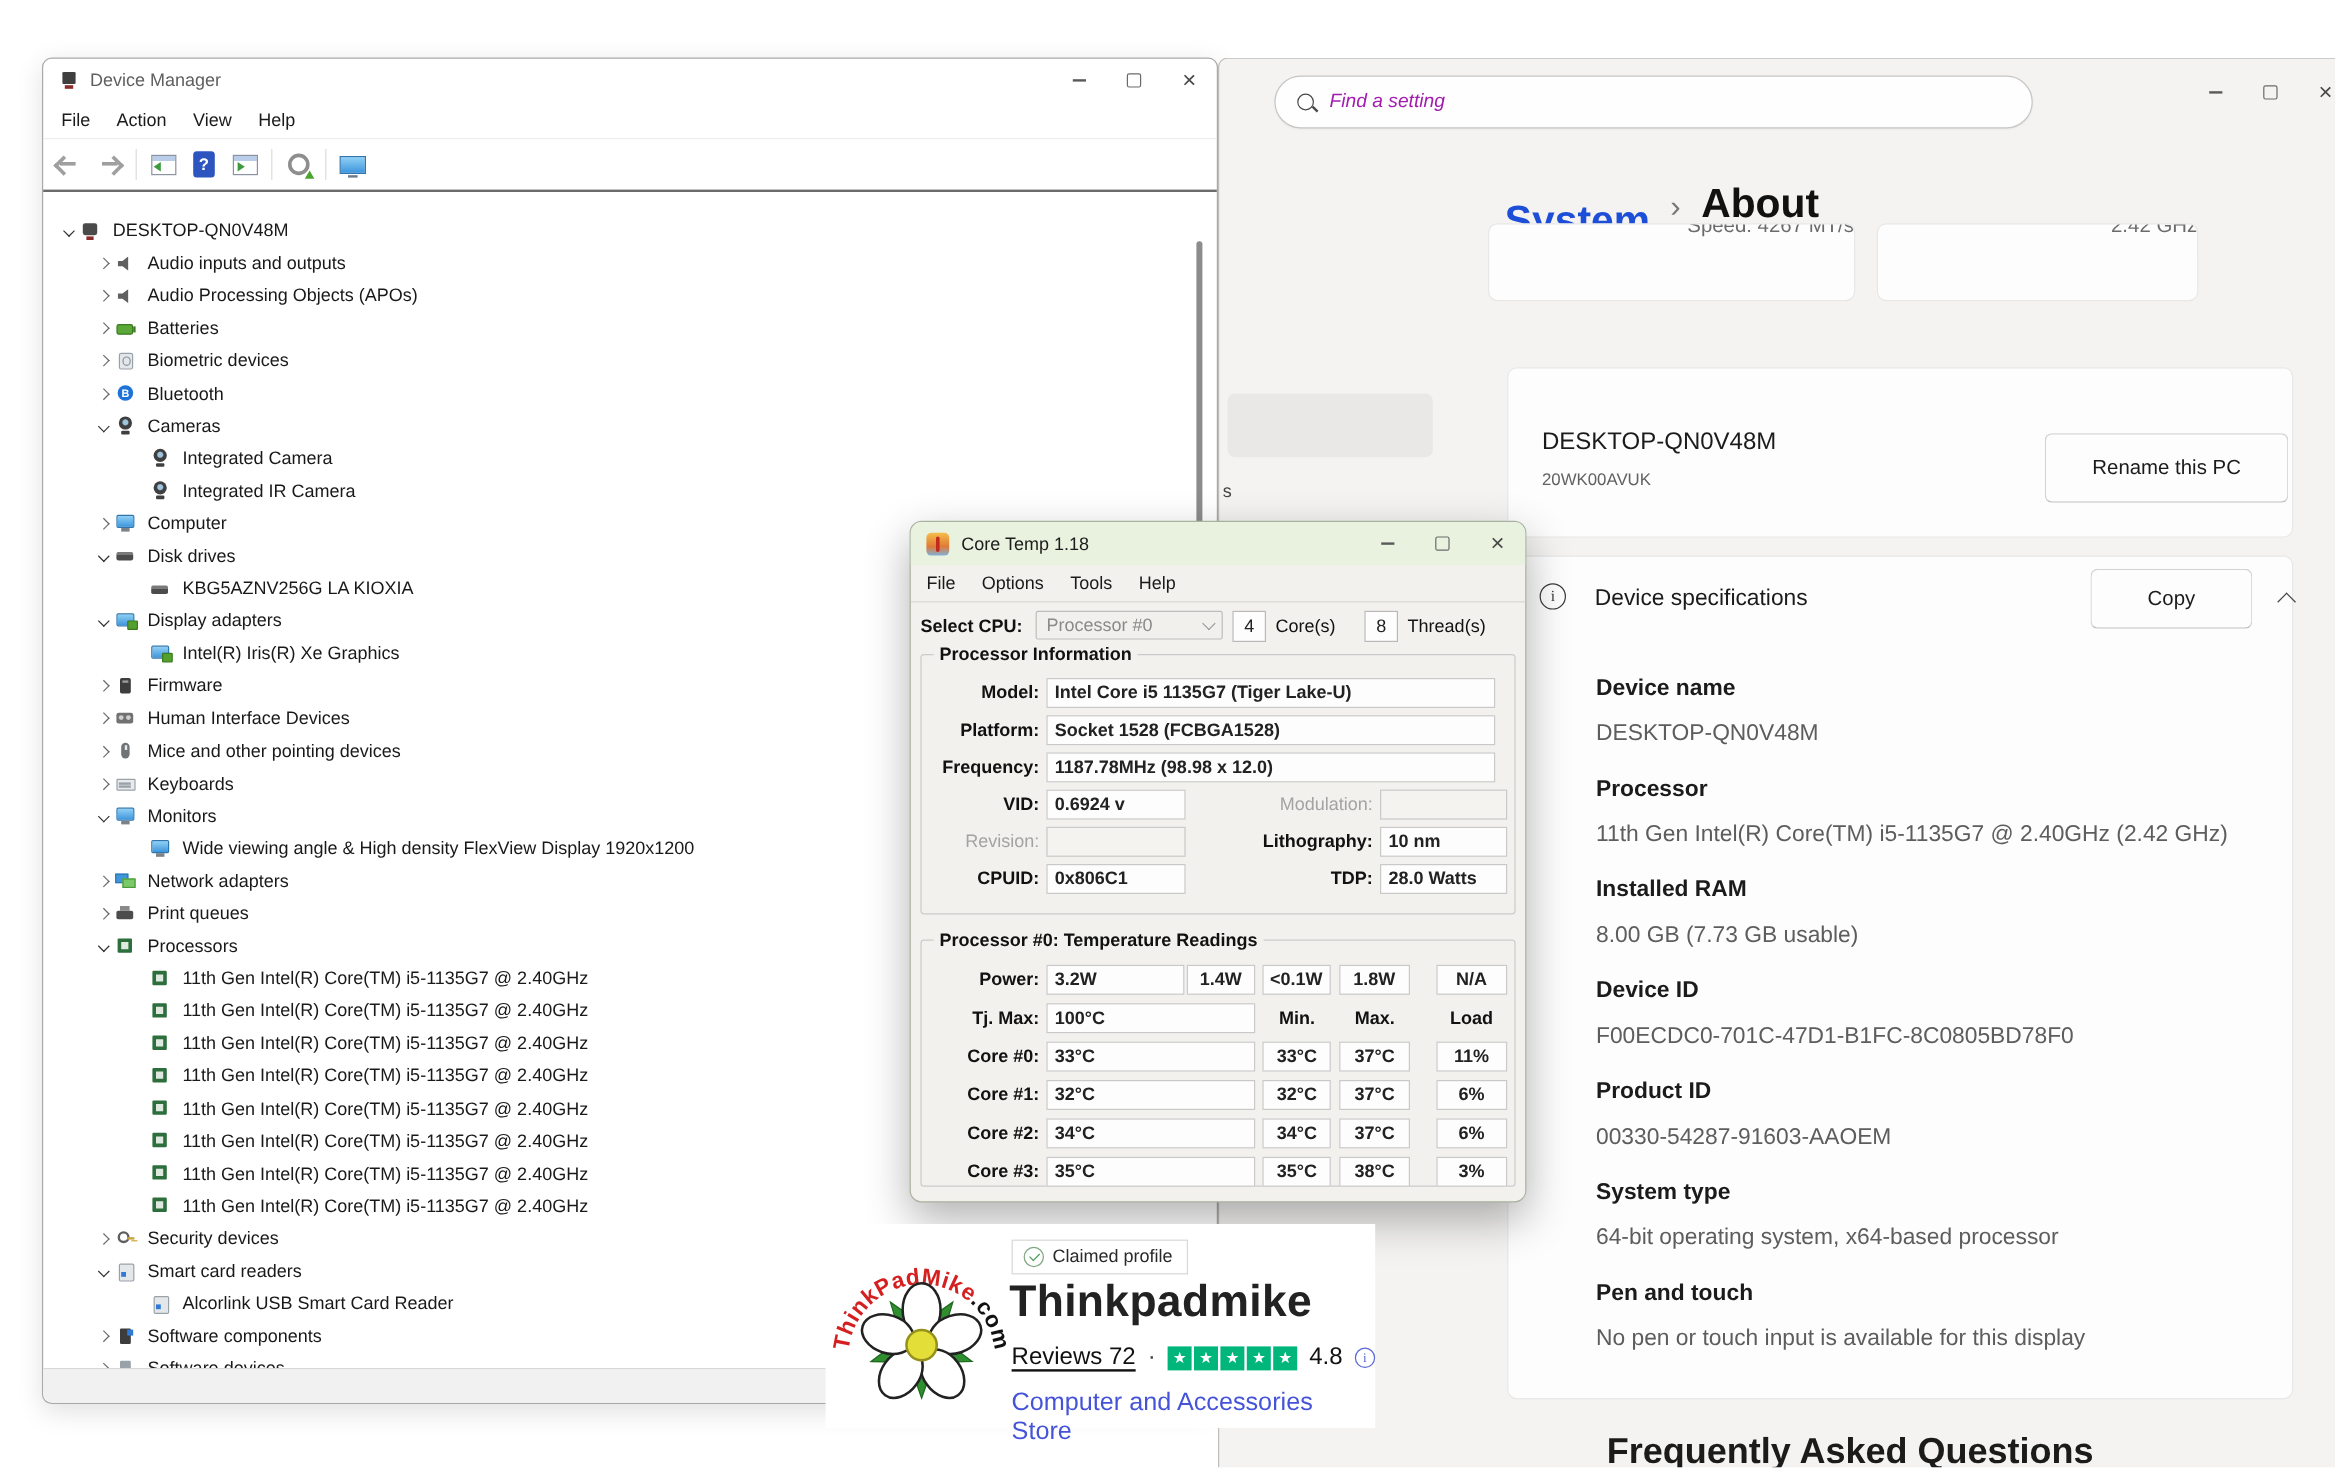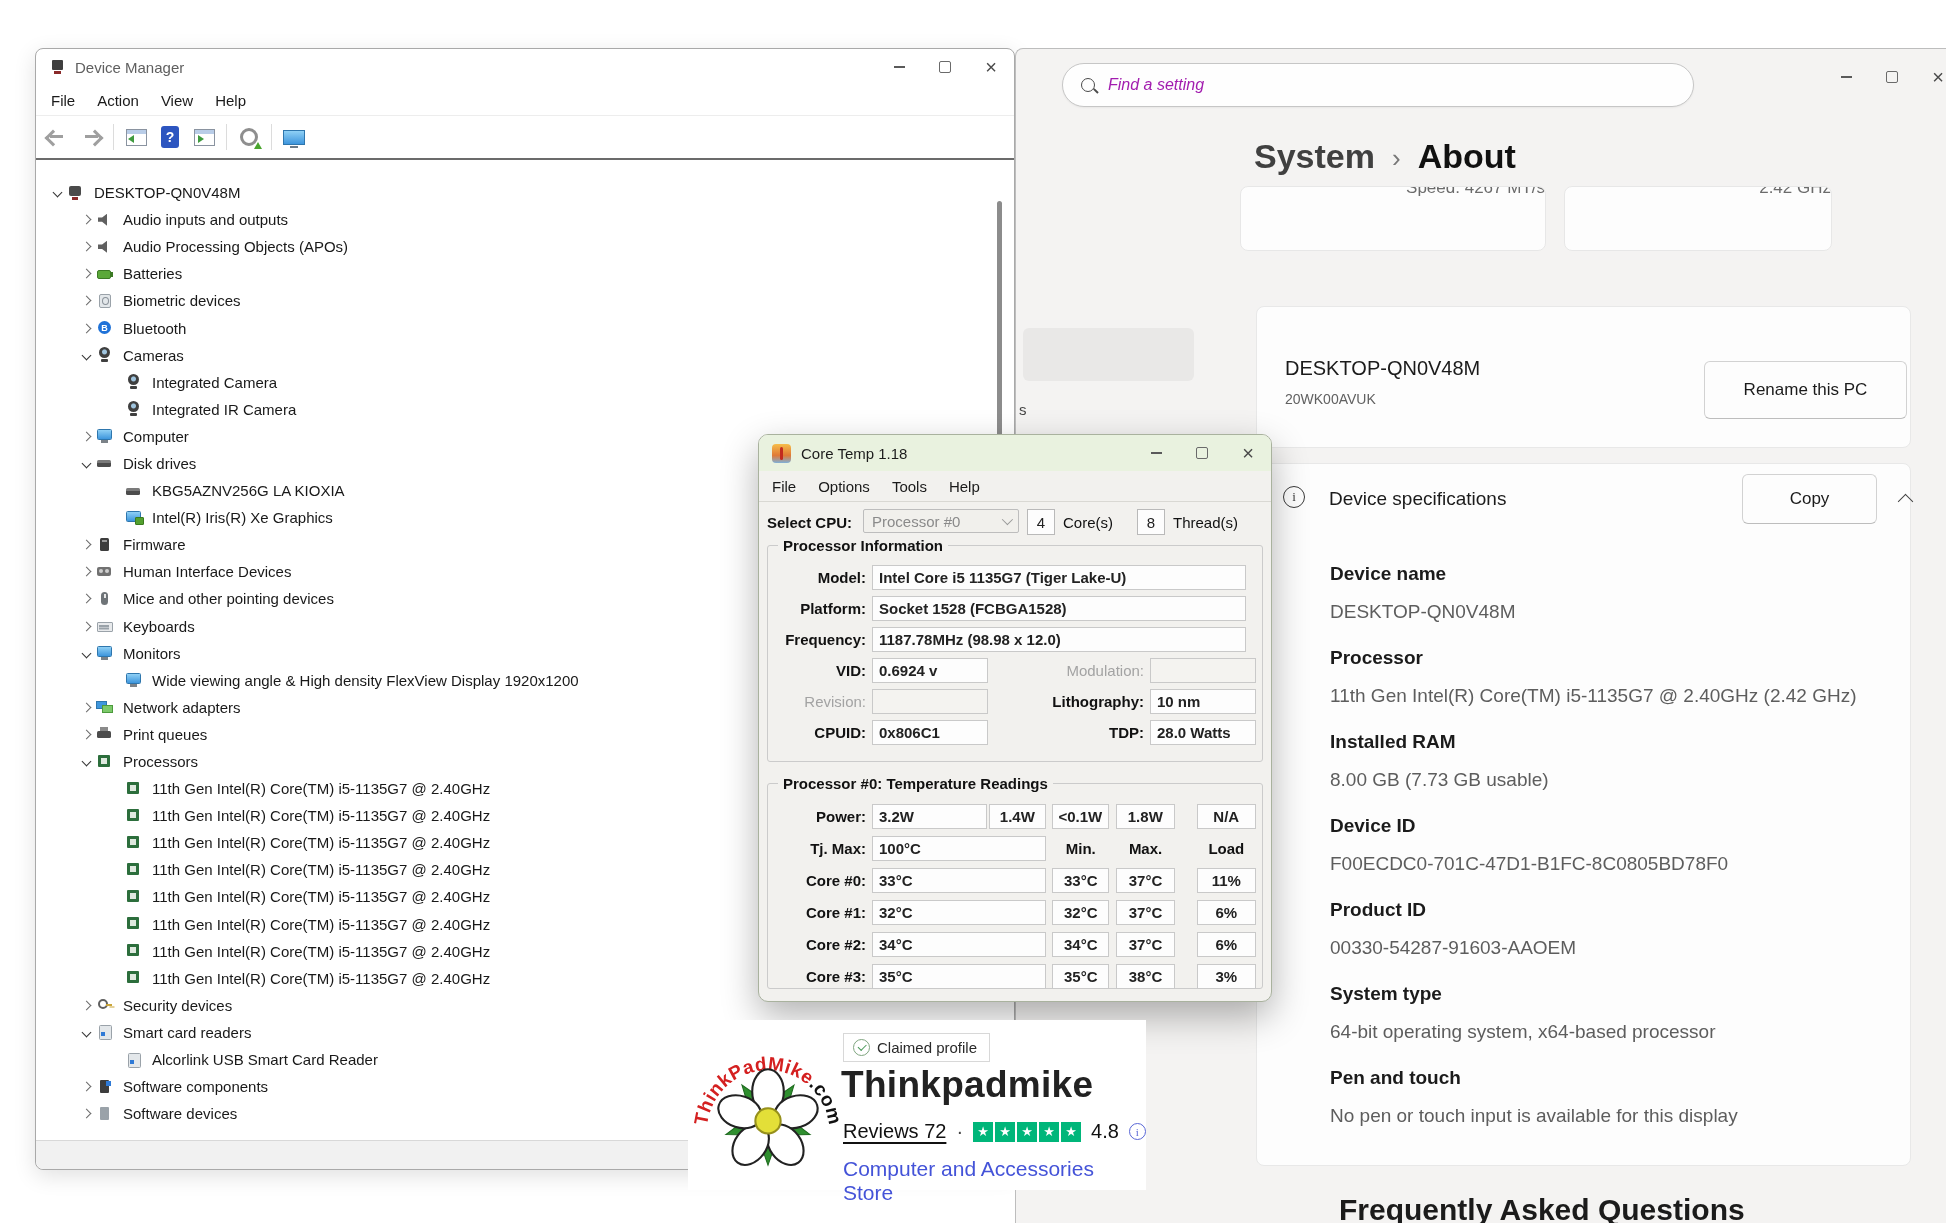--- a/index.html
+++ b/index.html
@@ -101,21 +101,21 @@
     border-radius:8px 0 0 0;overflow:hidden;z-index:1;box-sizing:border-box;
   }
   .st-search{position:absolute;left:46px;top:14px;width:632px;height:44px;background:#fefefe;border:1px solid #c6c6c6;border-radius:22px;display:flex;align-items:center;padding-left:18px;box-sizing:border-box;box-shadow:0 1px 2px rgba(0,0,0,.05);}
   .search-icon{width:12px;height:12px;border:1.7px solid #4a4a4a;border-radius:50%;position:relative;margin-right:13px;flex:0 0 auto;}
   .search-icon::after{content:"";position:absolute;width:6px;height:1.7px;background:#4a4a4a;transform:rotate(45deg);right:-5px;bottom:-1px;}
   .st-search-text{font-size:16px;color:#a21caf;font-style:italic;}
   .st-controls{position:absolute;right:-15px;top:10px;display:flex;}
   .st-pill{position:absolute;left:7px;top:279px;width:171px;height:53px;background:#e9e8e7;border-radius:6px;}
   .st-frag{position:absolute;left:3px;top:352px;font-size:15px;color:#454545;}
   .st-breadcrumb{position:absolute;left:238px;top:88px;display:flex;align-items:center;font-size:34px;}
-  .st-bc-parent{color:#404040;font-weight:600;}
+  .st-bc-parent{color:#1d4ed8;font-weight:600;margin-top:28px;}
   .st-bc-sep{color:#777;font-size:26px;margin:0 17px;padding-top:3px;}
   .st-bc-current{color:#111;font-weight:700;}
   .st-clipcard{position:absolute;top:137px;height:65px;background:#fdfdfd;border:1px solid #e7e7e7;border-radius:8px;overflow:hidden;box-sizing:border-box;text-align:right;}
   .st-clipcard .cliptext{display:block;margin-top:-9px;font-size:17px;color:#6b6b6b;}
   .st-card{position:absolute;background:#fdfdfd;border:1px solid #e8e8e8;border-radius:8px;box-sizing:border-box;}
   .st-btn{background:#fdfdfd;border:1px solid #d2d2d2;border-bottom-color:#bdbdbd;border-radius:6px;font-size:17px;color:#1b1b1b;display:flex;align-items:center;justify-content:center;font-family:"Liberation Sans",sans-serif;}
   #st-name-card{left:240px;top:257px;width:655px;height:142px;}
   .st-devname{position:absolute;left:28px;top:50px;font-size:20px;color:#1b1b1b;}
   .st-serial{position:absolute;left:28px;top:84px;font-size:14px;color:#616161;}
   #st-rename-btn{position:absolute;left:447px;top:54px;width:201px;height:56px;}
@@ -274,20 +274,25 @@
       </div>
       <div class="trow" style="padding-left: 38px;">
         <span class="chev down"></span>
         <span class="tico t-disk"></span>
         <span class="tlabel">Disk drives</span>
       </div>
       <div class="trow" style="padding-left: 67px;">
         <span class="chev none"></span>
         <span class="tico t-disk"></span>
         <span class="tlabel">KBG5AZNV256G LA KIOXIA</span>
+      </div>
+      <div class="trow" style="padding-left: 38px;">
+        <span class="chev down"></span>
+        <span class="tico t-gpu"></span>
+        <span class="tlabel">Display adapters</span>
       </div>
       <div class="trow" style="padding-left: 67px;">
         <span class="chev none"></span>
         <span class="tico t-gpu"></span>
         <span class="tlabel">Intel(R) Iris(R) Xe Graphics</span>
       </div>
       <div class="trow" style="padding-left: 38px;">
         <span class="chev right"></span>
         <span class="tico t-firmware"></span>
         <span class="tlabel">Firmware</span>

